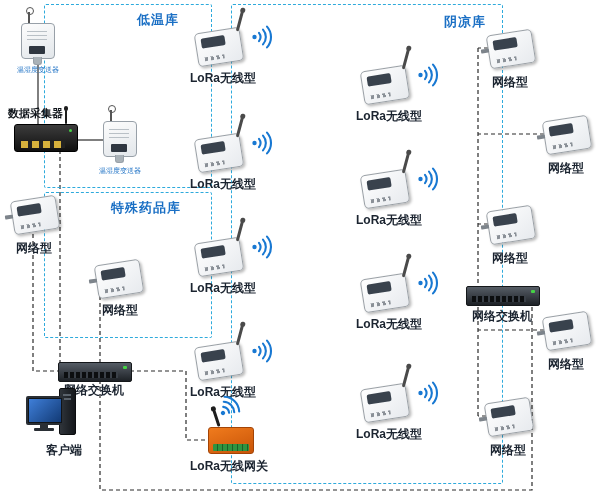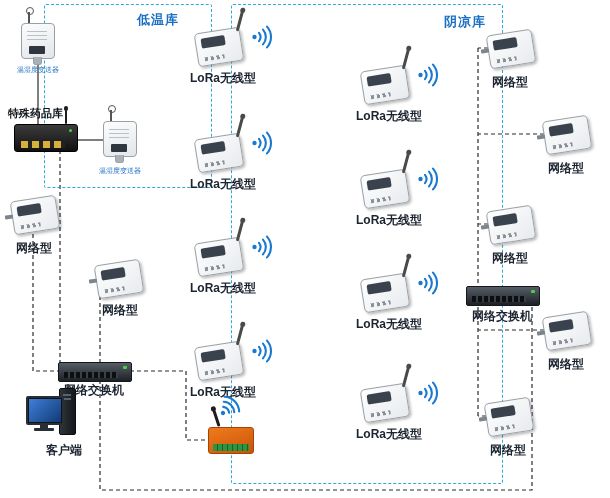--- a/index.html
+++ b/index.html
@@ -100,32 +100,35 @@
         <polyline points="488,224 478,224"></polyline>
         <polyline points="544,330 478,330"></polyline>
         <polyline points="486,416 478,416"></polyline>
       </g>
     </g>
   </svg>
 
   <div class="zone" style="left:4px;top:4px;width:166px;height:182px">
     <div class="zone-title" style="left:92px;top:6px">低温库</div>
   </div>
+  <div class="zone" style="left:4px;top:192px;width:166px;height:144px">
+    <div class="zone-title" style="left:66px;top:6px">特殊药品库</div>
+  </div>
   <div class="zone" style="left:191px;top:4px;width:270px;height:478px">
     <div class="zone-title" style="right:16px;top:8px">阴凉库</div>
   </div>
 
   <div class="sensor" style="left:18px;top:12px">
     <span class="ant"></span>
     <span class="body"></span>
     <span class="probe"></span>
   </div>
   <div class="tinylabel" style="left:0px;top:65px;width:76px">温湿度变送器</div>
 
-  <div class="biglabel" style="left:8px;top:106px">特殊药品库</div>
+  <div class="biglabel" style="left:8px;top:106px">数据采集器</div>
   <div class="collector" style="left:14px;top:122px">
     <span class="ant"></span>
     <span class="box"></span>
   </div>
 
   <div class="sensor" style="left:100px;top:110px">
     <span class="ant"></span>
     <span class="body"></span>
     <span class="probe"></span>
   </div>
@@ -225,20 +228,21 @@
   <div class="dlabel" style="left:356px;top:426px;width:60px">LoRa无线型</div>
 
   <svg class="wifi" style="left:216px;top:394px;transform:rotate(-45deg)" width="26" height="26" viewBox="0 0 26 26">
       <circle cx="4.5" cy="13" r="2.2" fill="#1878d2"></circle>
       <path d="M9 8.8A7 7 0 0 1 9 17.2M13 5.6A11 11 0 0 1 13 20.4M17 2.6A15.5 15.5 0 0 1 17 23.4" fill="none" stroke="#1878d2" stroke-width="2.1" stroke-linecap="round"></path>
     </svg>
   <div class="gateway" style="left:208px;top:424px">
     <span class="ant"></span>
     <span class="box"></span>
   </div>
+  <div class="dlabel" style="left:184px;top:458px;width:90px">LoRa无线网关</div>
 
   <div class="dev-white" style="left:488px;top:32px">
       <span class="stub"></span>
     </div>
   <div class="dlabel" style="left:488px;top:74px;width:44px">网络型</div>
 
   <div class="dev-white" style="left:544px;top:118px">
       <span class="stub"></span>
     </div>
   <div class="dlabel" style="left:544px;top:160px;width:44px">网络型</div>

